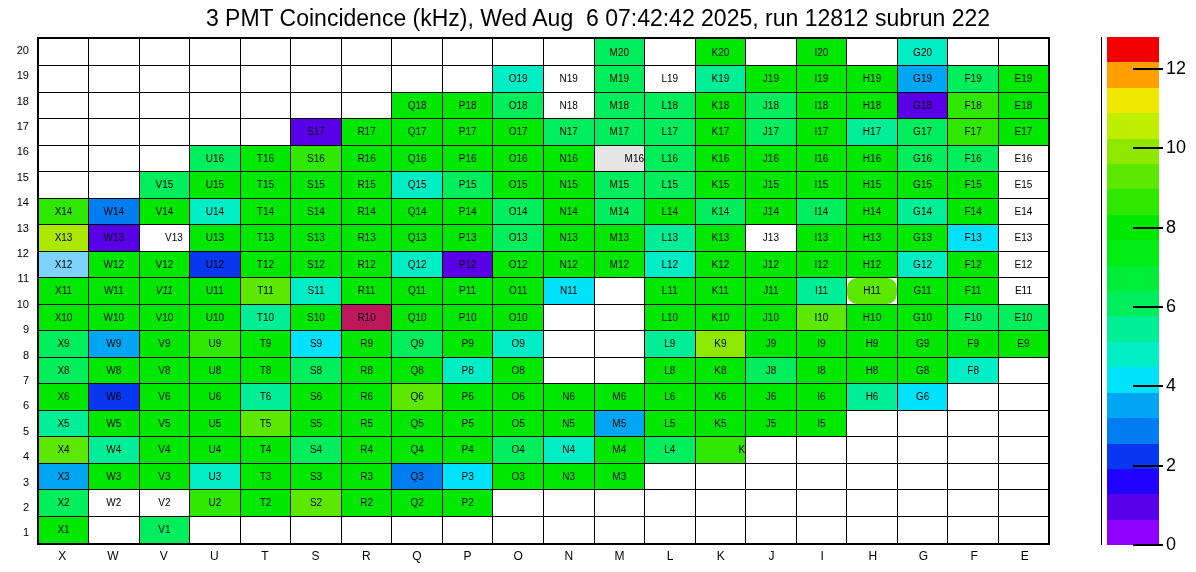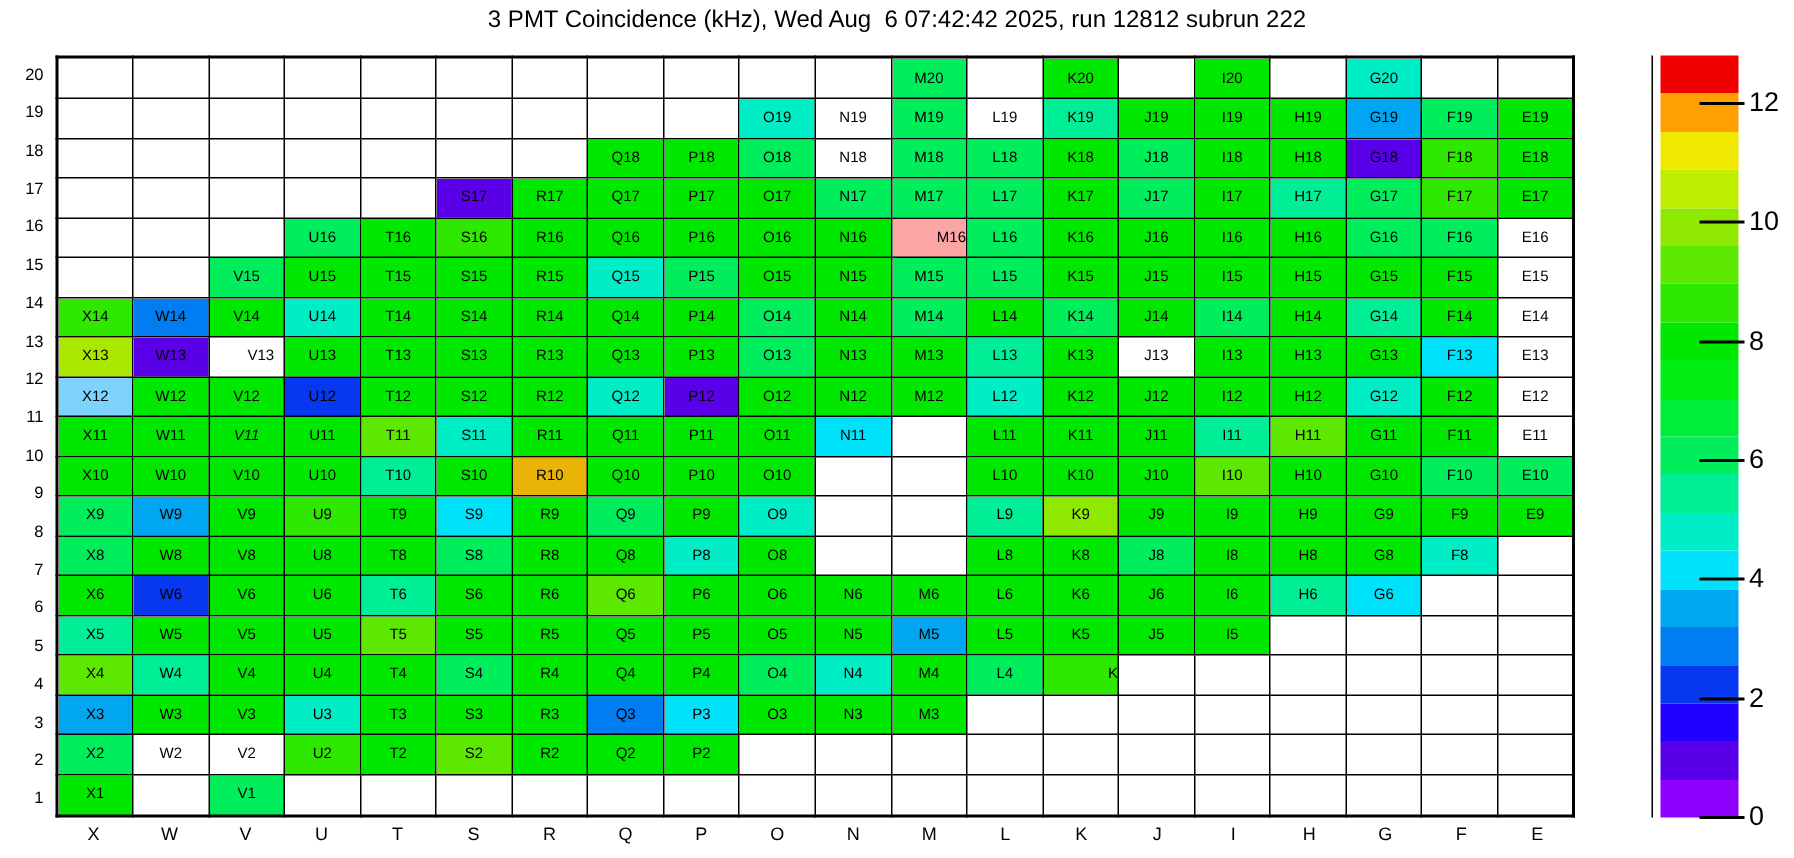--- a/index.html
+++ b/index.html
@@ -3,21 +3,21 @@
 <meta charset="utf-8">
 <style>
   html,body { margin:0; padding:0; }
   body {
     width:1196px; height:572px; background:#ffffff; position:relative;
     font-family:"Liberation Sans", sans-serif; color:#000;
     overflow:hidden;
   }
   .chart-title {
     position:absolute; top:5px; left:0; width:1196px;
-    text-align:center; font-size:16px; letter-spacing:0px;
+    text-align:center; font-size:23px; letter-spacing:0px;
     white-space:pre;
   }
   #plot {
     position:absolute; left:37px; top:37px;
   }
   #heatmap-table {
     border-collapse:collapse; table-layout:fixed;
     width:1013px; height:508px; border:2px solid #000;
   }
   #heatmap-table td {
@@ -179,21 +179,21 @@
           <td></td>
           <td></td>
           <td style="background: rgb(0, 238, 92);">U16</td>
           <td style="background: rgb(0, 232, 0);">T16</td>
           <td style="background: rgb(47, 232, 0);">S16</td>
           <td style="background: rgb(0, 232, 0);">R16</td>
           <td style="background: rgb(0, 232, 0);">Q16</td>
           <td style="background: rgb(0, 232, 0);">P16</td>
           <td style="background: rgb(0, 232, 0);">O16</td>
           <td style="background: rgb(0, 232, 0);">N16</td>
-          <td style="background: #fca5a5; padding-left: 30px;">M16</td>
+          <td style="background: #e5e5e5; padding-left: 30px;">M16</td>
           <td style="background: rgb(0, 238, 92);">L16</td>
           <td style="background: rgb(0, 232, 0);">K16</td>
           <td style="background: rgb(0, 232, 0);">J16</td>
           <td style="background: rgb(0, 232, 0);">I16</td>
           <td style="background: rgb(0, 232, 0);">H16</td>
           <td style="background: rgb(0, 238, 92);">G16</td>
           <td style="background: rgb(0, 238, 92);">F16</td>
           <td style="background: rgb(255, 255, 255);">E16</td>
         </tr>
         <tr>
@@ -294,33 +294,33 @@
           <td style="background: rgb(0, 232, 0);">R11</td>
           <td style="background: rgb(0, 232, 0);">Q11</td>
           <td style="background: rgb(0, 232, 0);">P11</td>
           <td style="background: rgb(0, 232, 0);">O11</td>
           <td style="background: rgb(0, 226, 250);">N11</td>
           <td></td>
           <td style="background: rgb(0, 232, 0);">L11</td>
           <td style="background: rgb(0, 232, 0);">K11</td>
           <td style="background: rgb(0, 232, 0);">J11</td>
           <td style="background: rgb(0, 238, 150);">I11</td>
-          <td style="background: rgb(92, 232, 0);">H11</td>
+          <td style="background: rgb(92, 232, 0); border-radius: 10px;">H11</td>
           <td style="background: rgb(0, 232, 0);">G11</td>
           <td style="background: rgb(0, 232, 0);">F11</td>
           <td style="background: rgb(255, 255, 255);">E11</td>
         </tr>
         <tr>
           <td style="background: rgb(0, 232, 0);">X10</td>
           <td style="background: rgb(0, 232, 0);">W10</td>
           <td style="background: rgb(0, 232, 0);">V10</td>
           <td style="background: rgb(0, 232, 0);">U10</td>
           <td style="background: rgb(0, 238, 150);">T10</td>
           <td style="background: rgb(0, 232, 0);">S10</td>
-          <td style="background: #eab308;">R10</td>
+          <td style="background: #be185d;">R10</td>
           <td style="background: rgb(0, 232, 0);">Q10</td>
           <td style="background: rgb(0, 232, 0);">P10</td>
           <td style="background: rgb(0, 232, 0);">O10</td>
           <td></td>
           <td></td>
           <td style="background: rgb(0, 232, 0);">L10</td>
           <td style="background: rgb(0, 232, 0);">K10</td>
           <td style="background: rgb(0, 232, 0);">J10</td>
           <td style="background: rgb(92, 232, 0);">I10</td>
           <td style="background: rgb(0, 232, 0);">H10</td>

